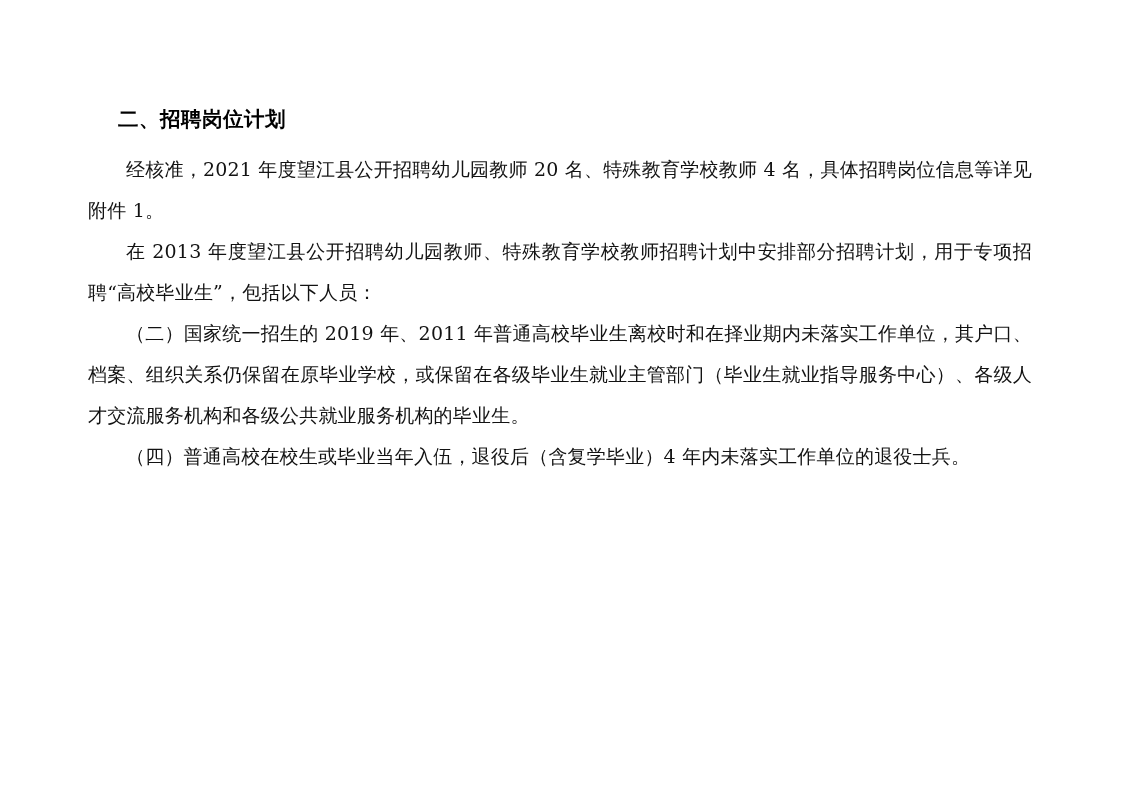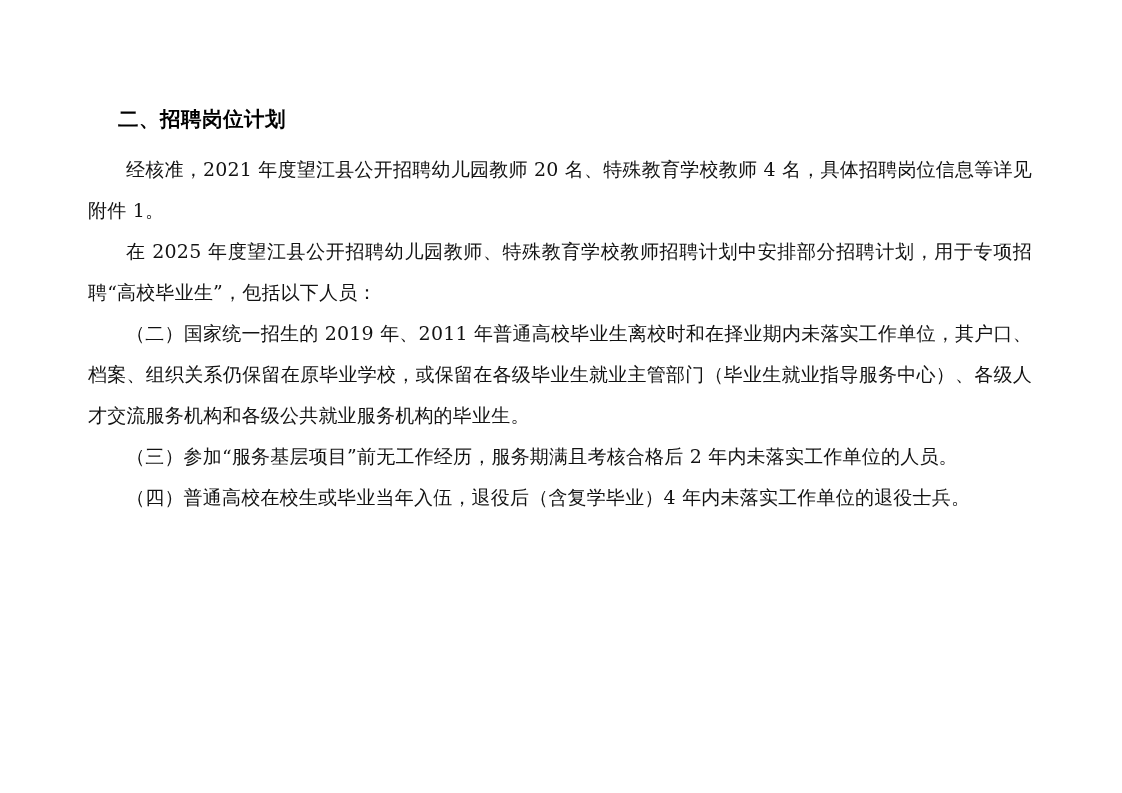--- a/index.html
+++ b/index.html
@@ -48,18 +48,17 @@
     margin-top: 0;
   }
 </style>
 </head>
 <body>
 
 <div class="page">
   <div class="doc-body">
     <h2 class="section-heading">二、招聘岗位计划</h2>
     <p class="para">经核准，2021 年度望江县公开招聘幼儿园教师 20 名、特殊教育学校教师 4 名，具体招聘岗位信息等详见附件 1。</p>
-    <p class="para">在 2025 年度望江县公开招聘幼儿园教师、特殊教育学校教师招聘计划中安排部分招聘计划，用于专项招聘“高校毕业生”，包括以下人员：</p>
+    <p class="para">在 2013 年度望江县公开招聘幼儿园教师、特殊教育学校教师招聘计划中安排部分招聘计划，用于专项招聘“高校毕业生”，包括以下人员：</p>
     <p class="para">（二）国家统一招生的 2019 年、2011 年普通高校毕业生离校时和在择业期内未落实工作单位，其户口、档案、组织关系仍保留在原毕业学校，或保留在各级毕业生就业主管部门（毕业生就业指导服务中心）、各级人才交流服务机构和各级公共就业服务机构的毕业生。</p>
-    <p class="para">（三）参加“服务基层项目”前无工作经历，服务期满且考核合格后 2 年内未落实工作单位的人员。</p>
     <p class="para">（四）普通高校在校生或毕业当年入伍，退役后（含复学毕业）4 年内未落实工作单位的退役士兵。</p>
   </div>
 </div>
 
 </body></html>

